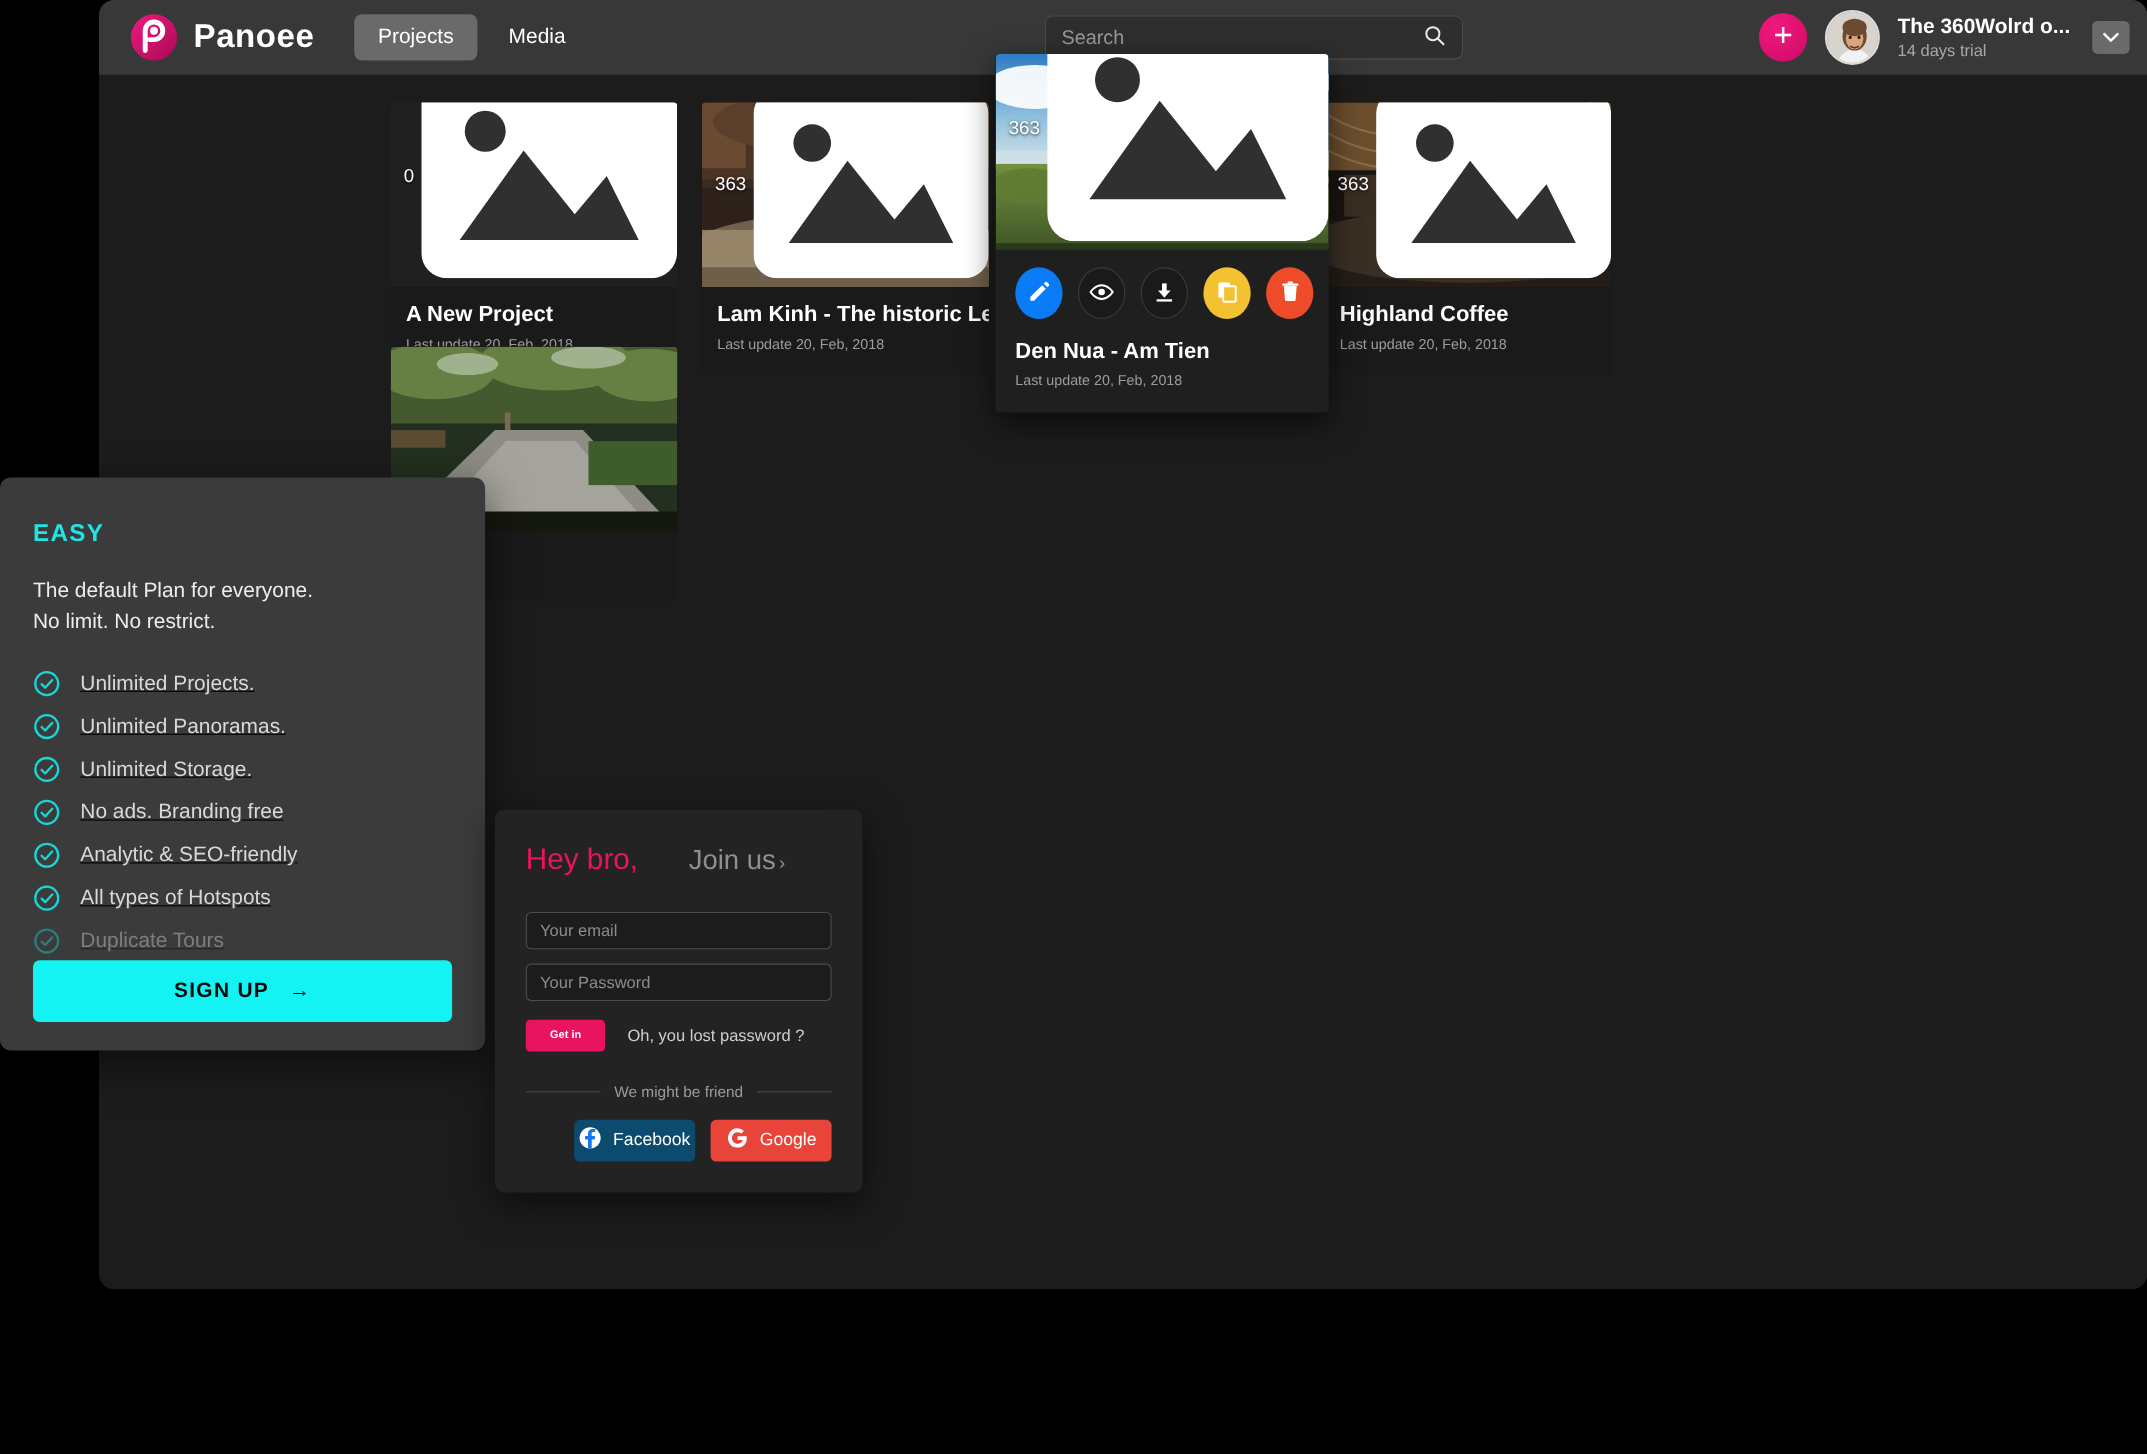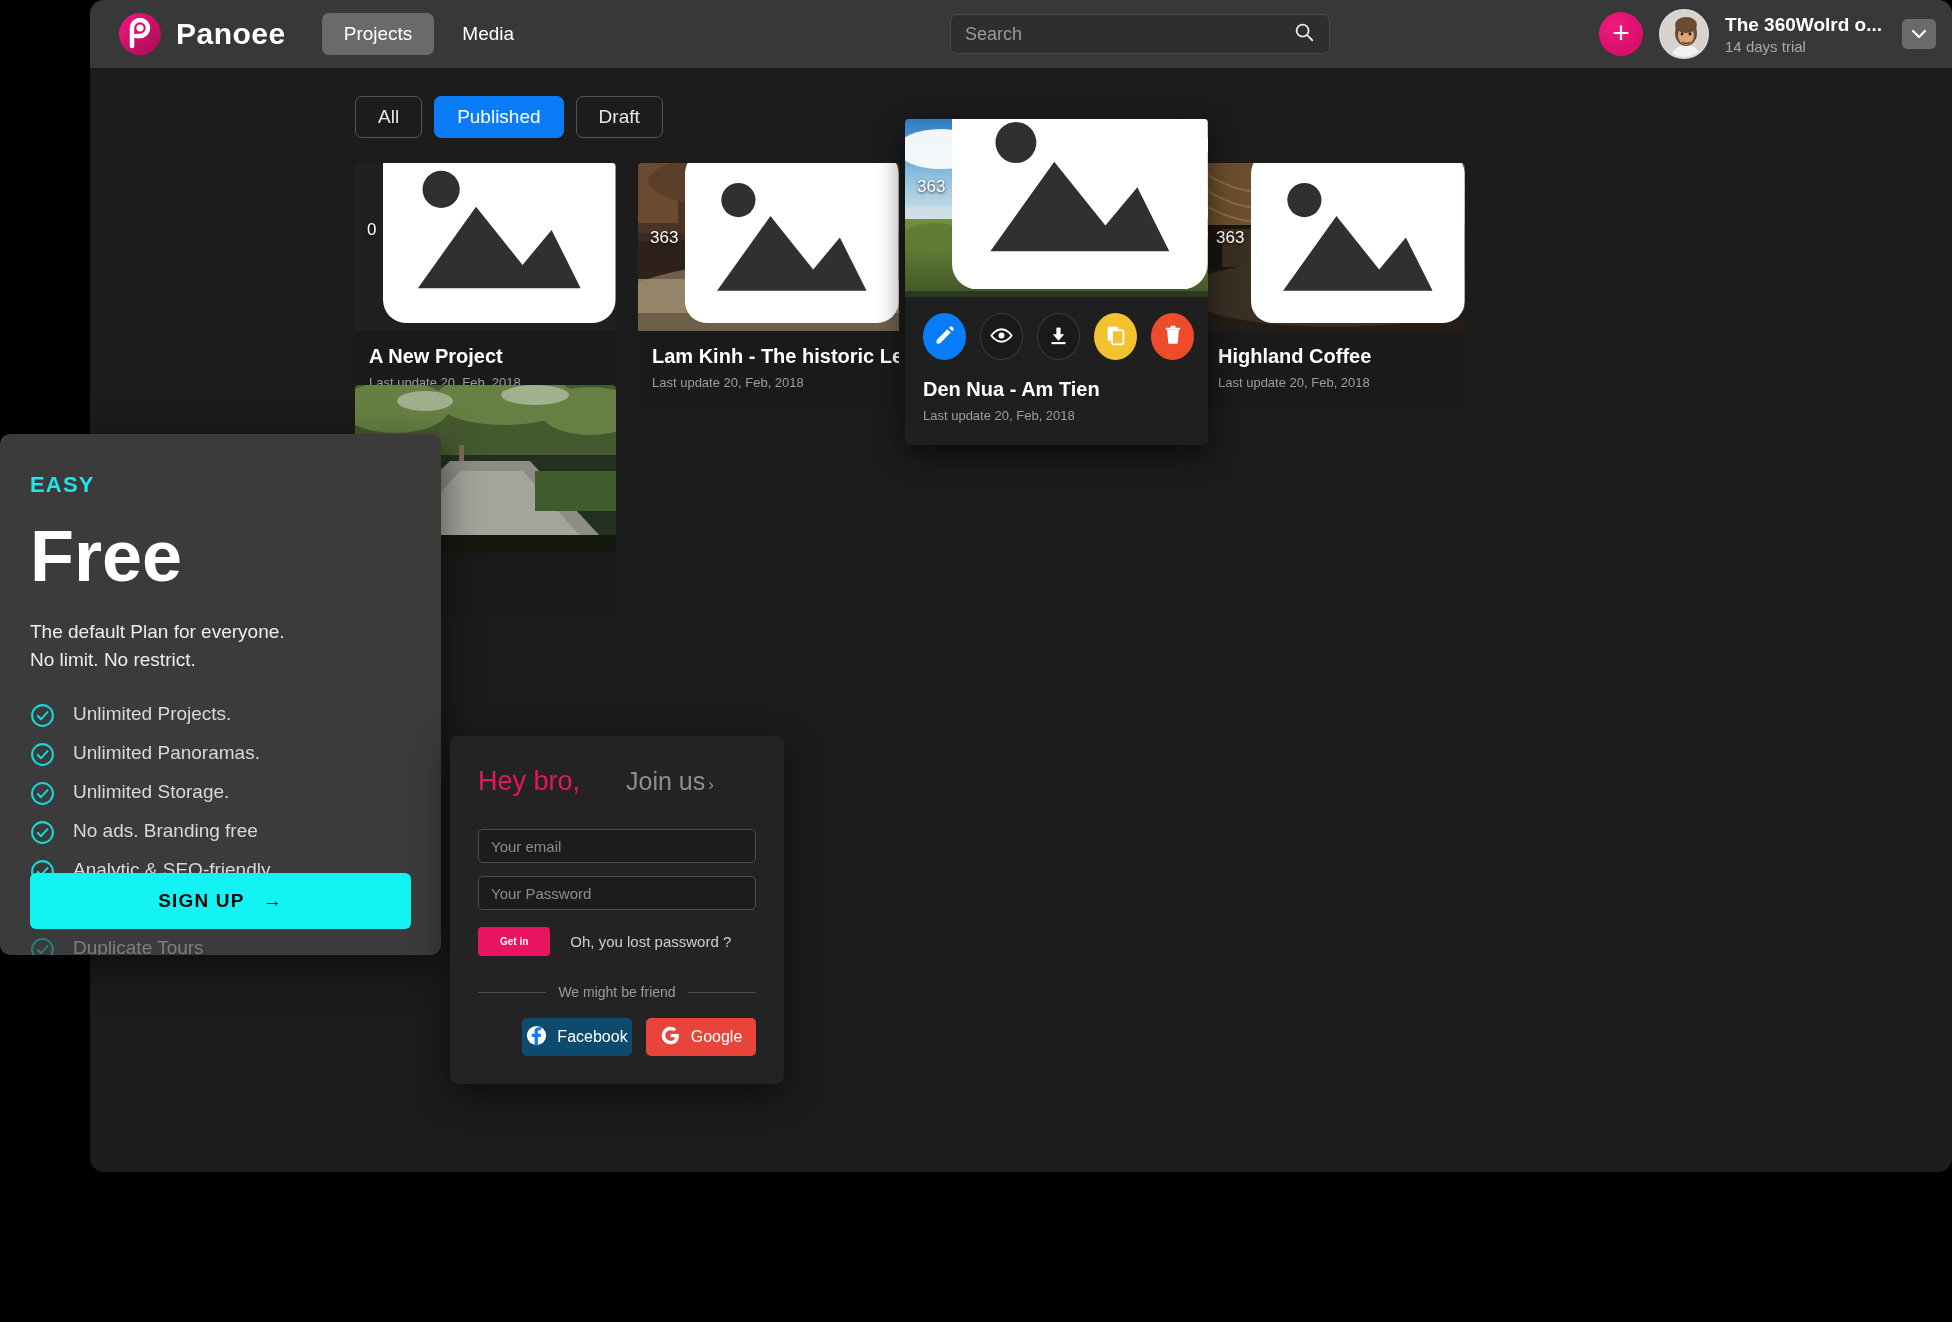--- a/index.html
+++ b/index.html
@@ -146,21 +146,21 @@
     width: 441px; height: 521px;
     background: #3b3b3b; border-radius: 10px;
     z-index: 40; padding: 38px 30px 0 30px;
     box-shadow: 0 12px 40px rgba(0,0,0,.55);
     overflow: hidden;
   }
   .plan-tag { color: #1ee6e6; font-size: 22px; font-weight: 700; letter-spacing: 1.2px; }
   .plan-name { color: #fff; font-size: 72px; font-weight: 700; margin: 22px 0 0 0; line-height: 1; }
   .plan-desc { color: #ededed; font-size: 19px; line-height: 1.45; margin-top: 26px; }
   .features { margin-top: 30px; display: flex; flex-direction: column; gap: 14px; }
-  .feature { display: flex; align-items: flex-start; gap: 18px; }
+  .feature { display: flex; align-items: center; gap: 18px; text-decoration: underline; }
   .feature .tick { width: 25px; height: 25px; flex: 0 0 auto; }
   .feature .ftext { color: #d9d9d9; font-size: 19px; }
   .feature.dim { opacity: .42; }
   .signup {
     position: absolute; left: 30px; bottom: 26px;
     width: 381px; height: 56px; border-radius: 6px;
     background: #14f3f3; border: 0; cursor: pointer;
     display: flex; align-items: center; justify-content: center; gap: 18px;
     color: #0a0a0a; font-size: 19px; font-weight: 700; letter-spacing: 1.2px;
     font-family: "Liberation Sans", sans-serif;
@@ -264,25 +264,20 @@
           <div class="user-sub">14 days trial</div>
         </div>
         <div class="chev-btn">
           <svg width="16" height="10" viewBox="0 0 16 10" fill="none" stroke="#fff" stroke-width="2.2">
             <path d="M2 2 L8 8 L14 2" stroke-linecap="round" stroke-linejoin="round"></path>
           </svg>
         </div>
       </div>
     </div>
 
-    <div class="filters">
-      <button class="chip">All</button>
-      <button class="chip active">Published</button>
-      <button class="chip">Draft</button>
-    </div>
 
     <div class="grid">
 
       <div class="card">
         <div class="thumb" style="background:#202020;">
           <svg viewBox="0 0 261 168" width="261" height="168">
             <g stroke="#e6e6e6" stroke-width="1.6" fill="none">
               <path d="M100 140 L100 104 L161 104 L161 140 Z"></path>
               <path d="M100 104 L114 90 L175 90 L161 104"></path>
               <path d="M161 140 L175 126 L175 90"></path>
@@ -538,21 +533,20 @@
           <div class="card-title">Den Nua - Am Tien</div>
           <div class="card-date">Last update 20, Feb, 2018</div>
         </div>
       </div>
 
     </div>
   </div>
 
   <div class="pricing">
     <div class="plan-tag">EASY</div>
-    <div class="plan-name">Free</div>
     <div class="plan-desc">
       <div>The default Plan for everyone.</div>
       <div>No limit. No restrict.</div>
     </div>
 
     <div class="features">
       <div class="feature">
         <span class="tick"><svg class="tick" viewBox="0 0 24 24" fill="none" stroke="#18d6d6" stroke-width="2">
               <circle cx="12" cy="12" r="10"></circle>
               <path d="M7.5 12.4 L10.6 15.5 L16.8 8.8" stroke-linecap="round" stroke-linejoin="round"></path>

